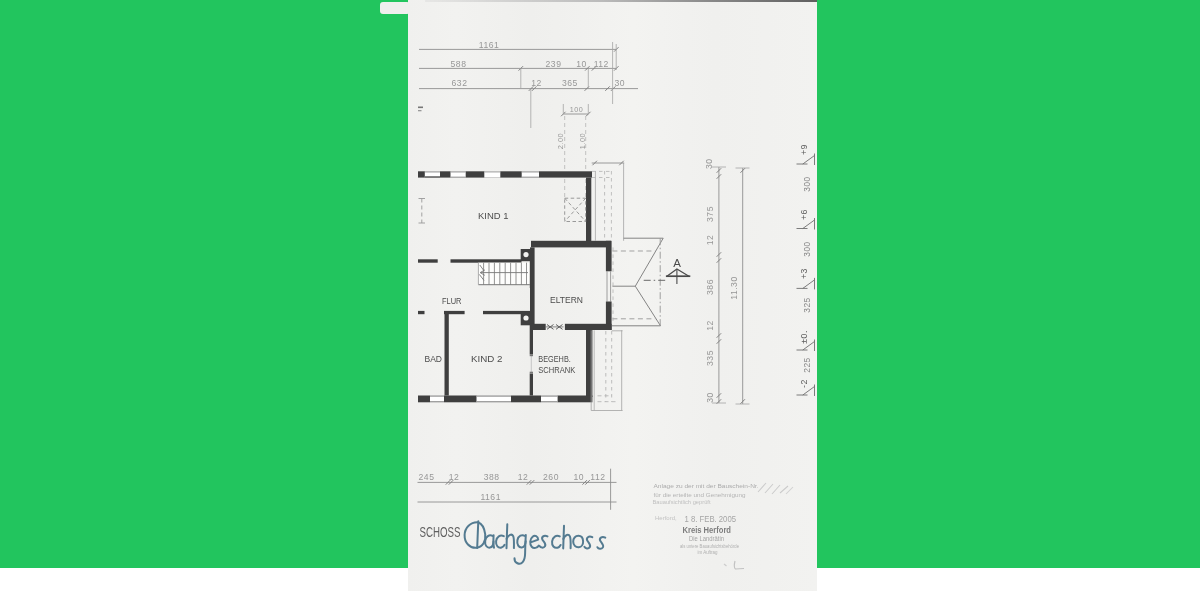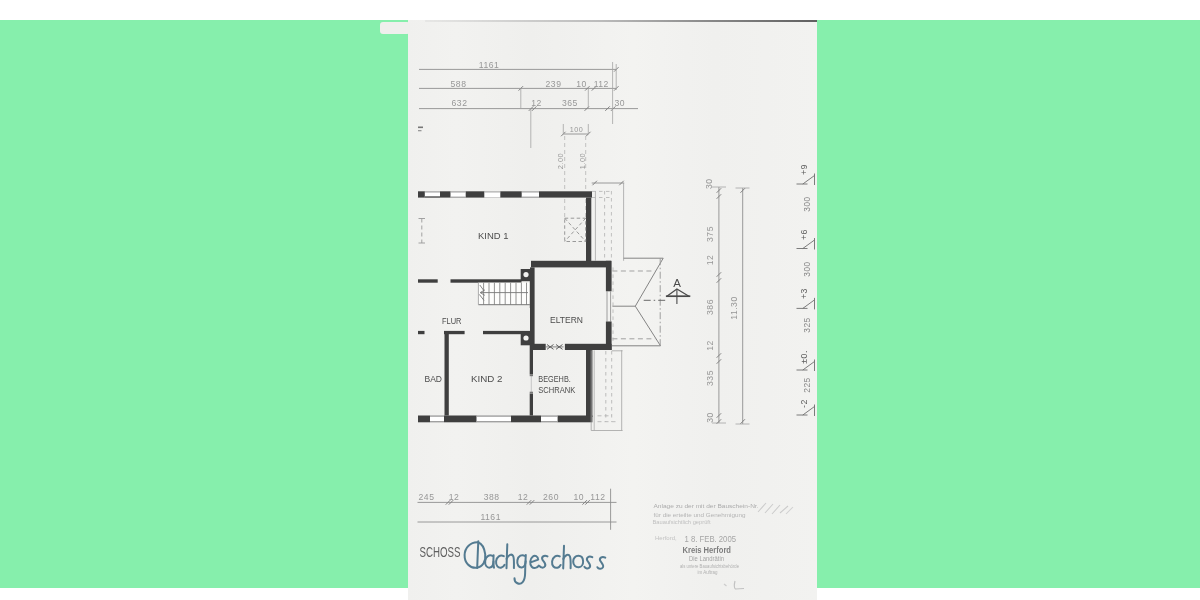--- a/index.html
+++ b/index.html
@@ -1,18 +1,18 @@
 <!DOCTYPE html>
 <html><head>
 <meta charset="utf-8">
 <title>Dachgeschoss</title>
 <style>
   html,body { margin:0; padding:0; background:#ffffff; width:1200px; height:600px; overflow:hidden; }
   * { font-family: "Liberation Sans", sans-serif; -webkit-font-smoothing: antialiased; }
-  .page { position:relative; width:1200px; height:568px; background:#86efac;margin-top:20px; }
+  .page { position:relative; width:1200px; height:568px; background:#22c55e; }
   .scan { position:absolute; left:408px; top:0; width:409px; height:591px;
           background:linear-gradient(90deg,#f0f0ee 0%,#f2f2f0 12%,#efefed 30%,#f3f3f1 55%,#f0f0ee 75%,#f2f2f0 100%); }
   svg.overlay { position:absolute; left:0; top:0; filter: blur(0.28px); }
 </style>
 </head>
 <body>
 <div class="page">
 
 <div class="scan"></div>
 

